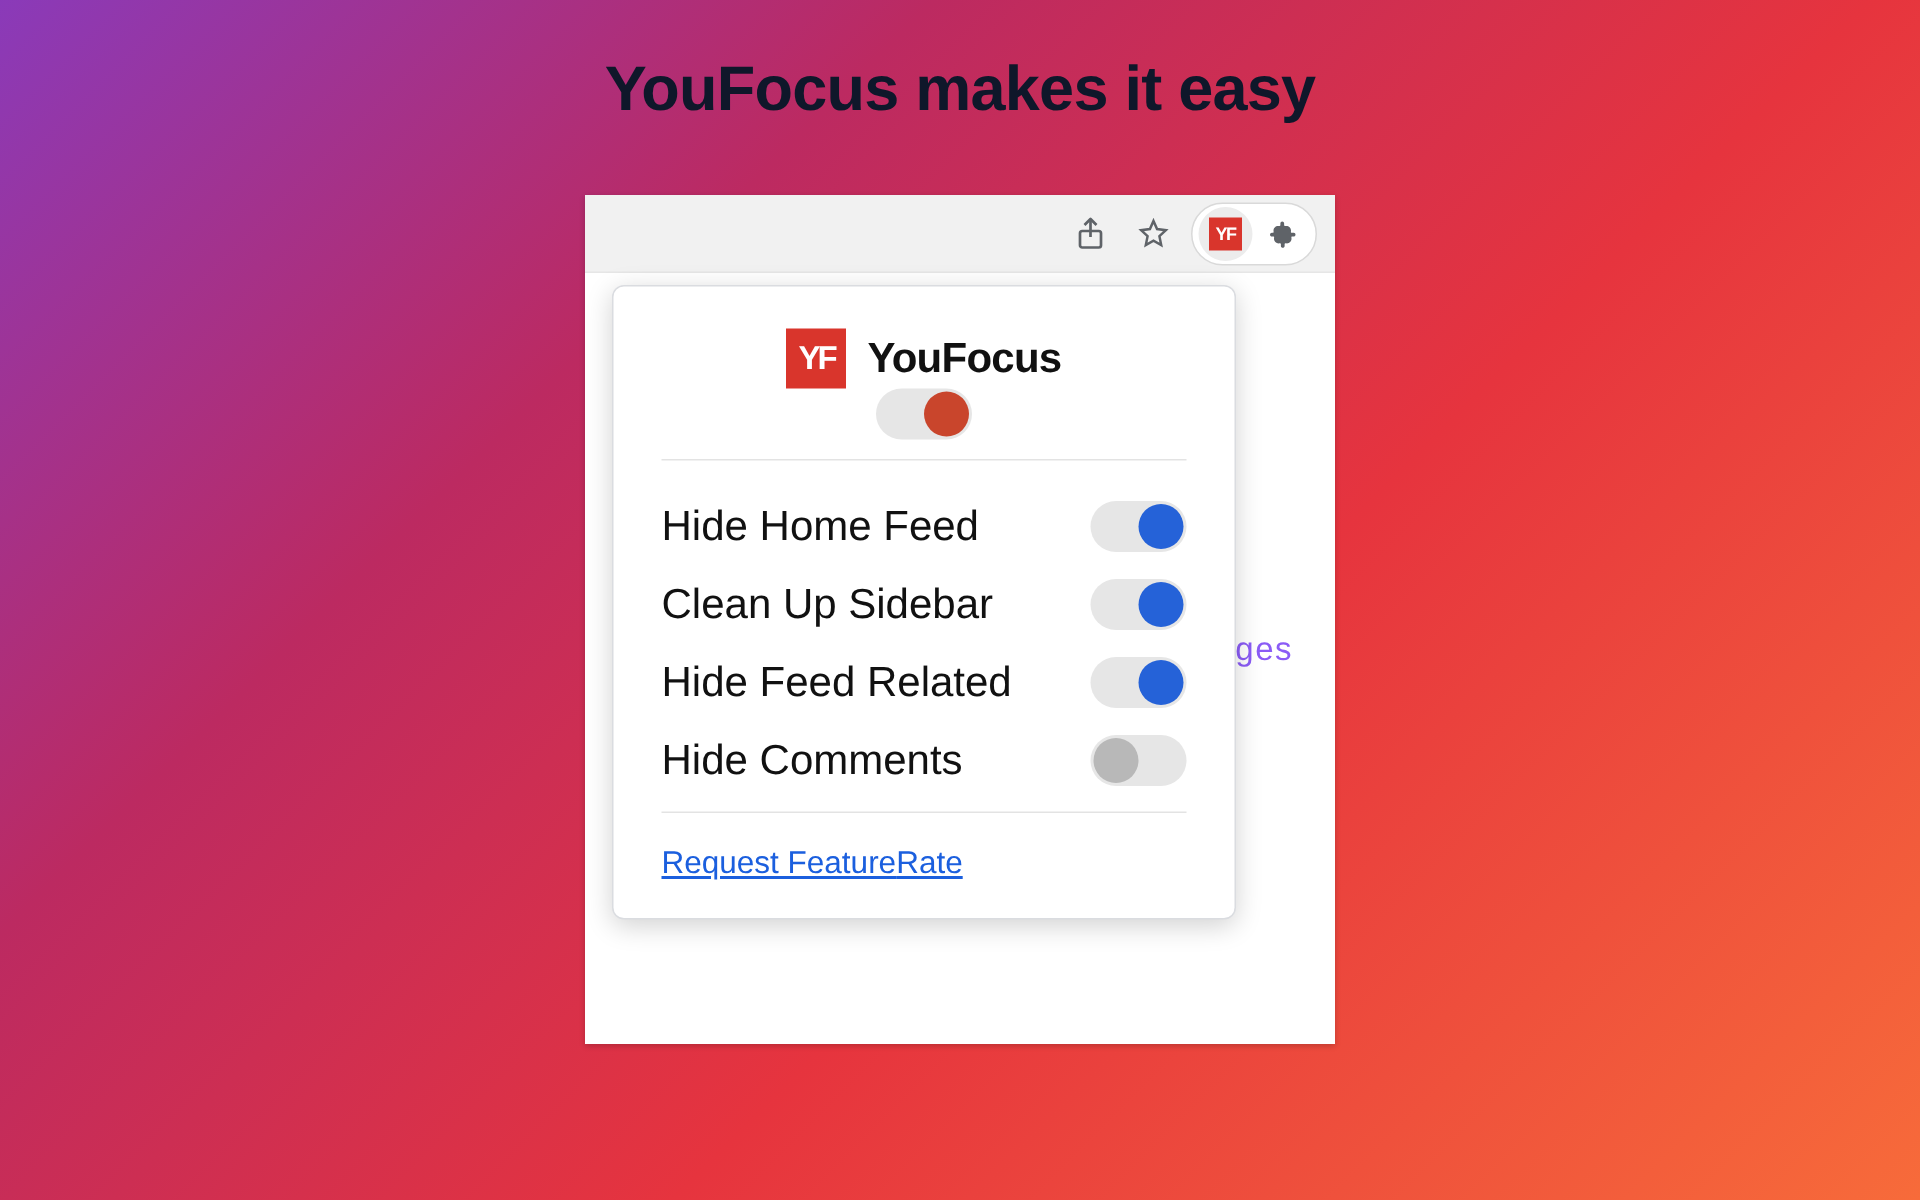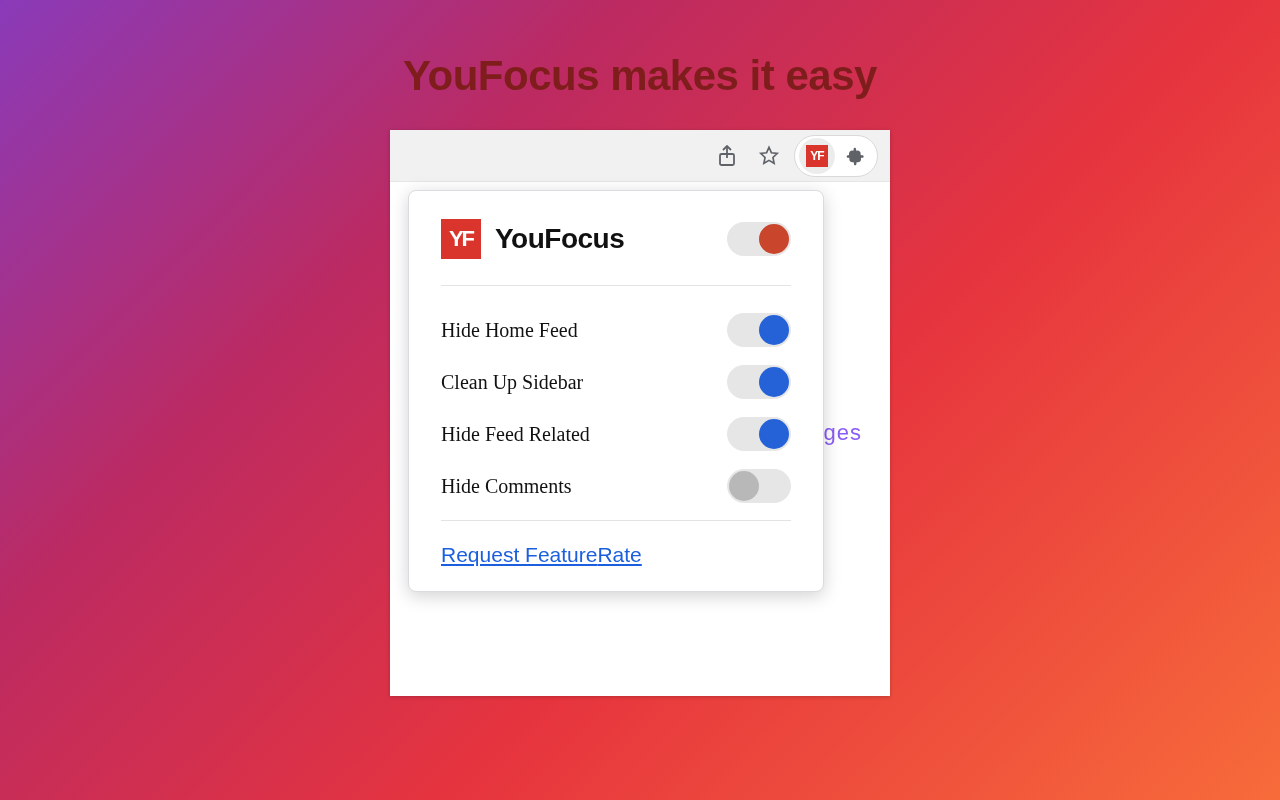--- a/index.html
+++ b/index.html
@@ -5,24 +5,24 @@
   * { box-sizing: border-box; margin: 0; padding: 0; }
   html, body { width: 1280px; height: 800px; overflow: hidden; }
   body {
     font-family: -apple-system, BlinkMacSystemFont, "Segoe UI", Helvetica, Arial, sans-serif;
     background: linear-gradient(135deg, #8a3ab9 0%, #bc2a61 30%, #e6343e 60%, #f76b3a 100%);
     position: relative;
   }
 
   .hero-title {
     position: absolute;
-    top: 52px;
+    top: 35px;
     left: 0; right: 0;
     text-align: center;
-    color: #7f1d1d;
+    color: #0f172a;
     font-size: 42px;
     font-weight: 800;
     letter-spacing: -0.5px;
   }
 
   .screenshot-frame {
     position: absolute;
     top: 130px;
     left: 390px;
     width: 500px;
@@ -95,22 +95,23 @@
     border: 1px solid #dadce0;
     border-radius: 8px;
     box-shadow: 0 4px 18px rgba(0,0,0,0.18);
     padding: 28px 32px 24px 32px;
   }
 
   .popup-header {
     display: flex;
     align-items: center;
     justify-content: space-between;
-    padding-bottom: 26px;
+    padding-bottom: 13px;
     border-bottom: 1px solid #e3e3e3;
+    flex-direction: column;
   }
   .popup-brand {
     display: flex;
     align-items: center;
     gap: 14px;
   }
   .yf-logo {
     width: 40px; height: 40px;
     background: #d9352c;
     position: relative;
@@ -155,23 +156,22 @@
     padding: 18px 0 8px 0;
     border-bottom: 1px solid #e3e3e3;
   }
   .option-row {
     display: flex;
     align-items: center;
     justify-content: space-between;
     padding: 9px 0;
   }
   .option-label {
-    font-size: 20px;
+    font-size: 28px;
     color: #111;
-    font-family: Liberation Serif, serif;
   }
 
   .footer-links {
     display: flex;
     justify-content: flex-start;
     padding-top: 22px;
   }
   .footer-links a {
     font-size: 21px;
     color: #1b5fde;

